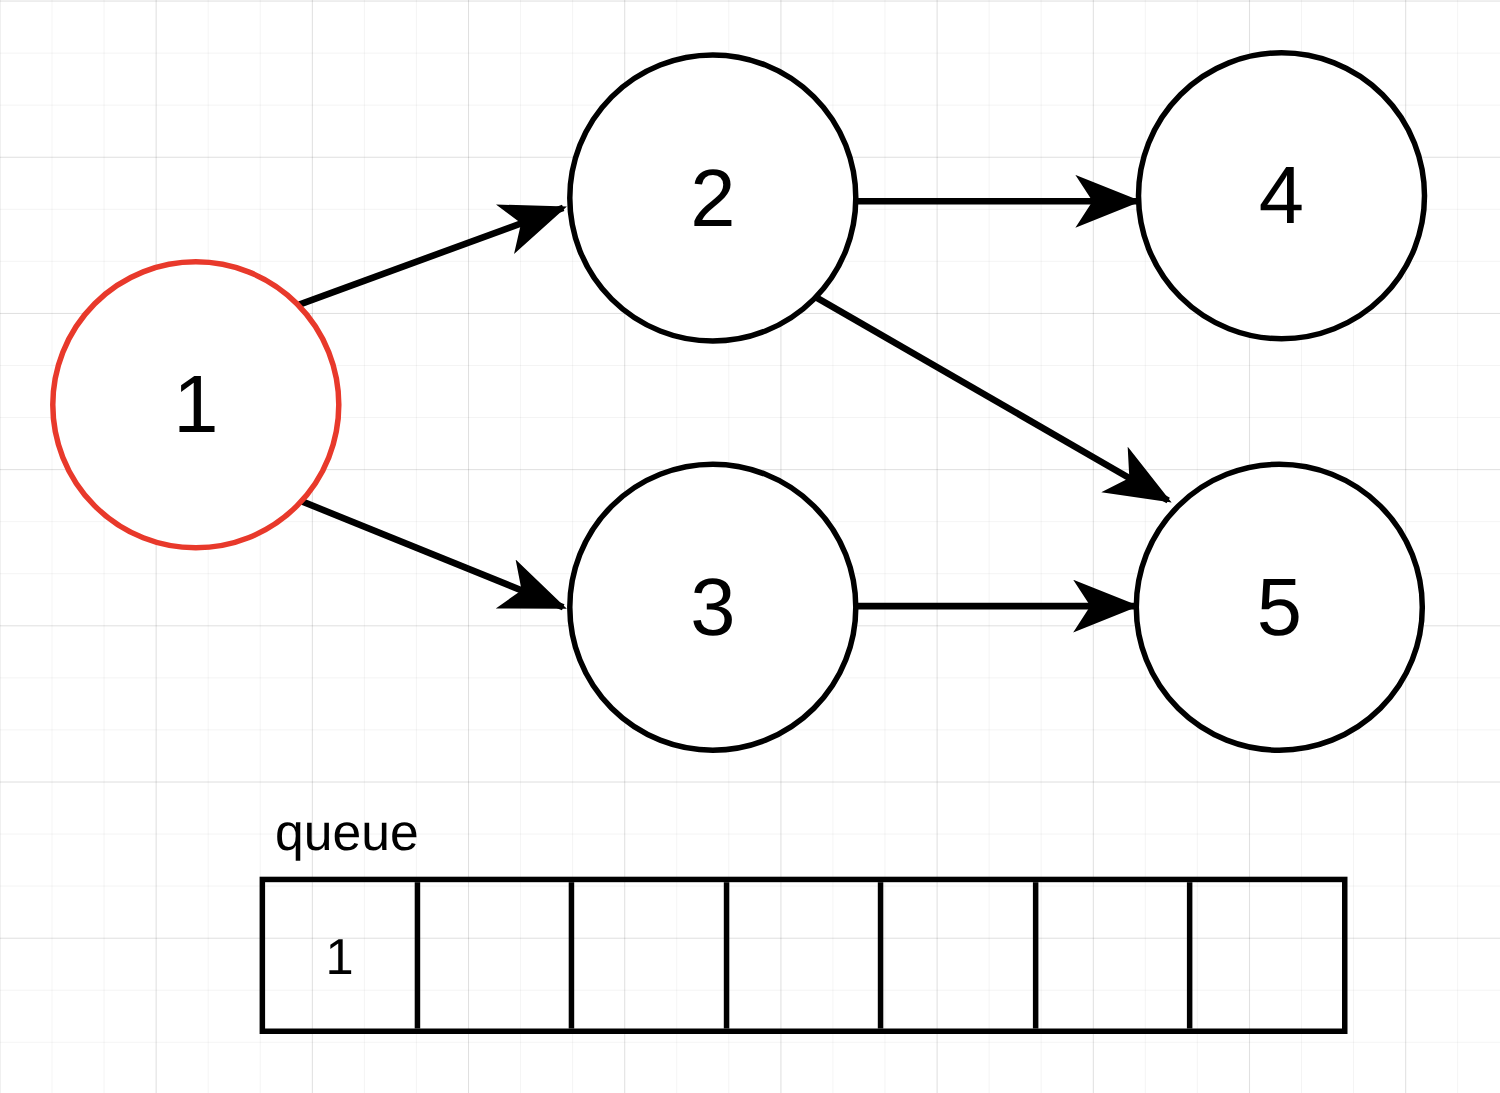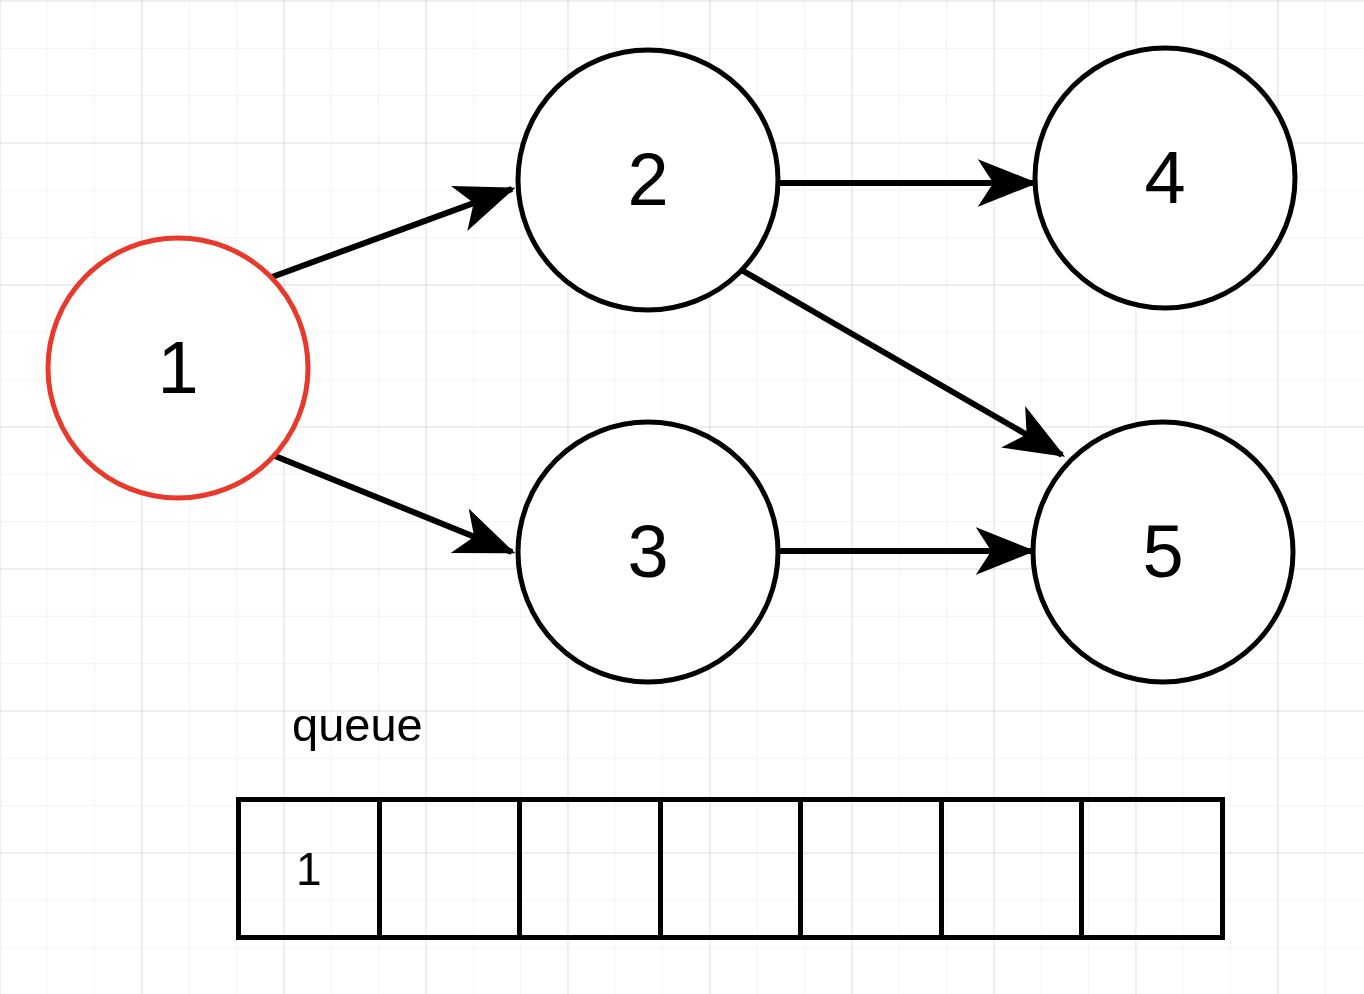--- a/index.html
+++ b/index.html
@@ -40,26 +40,25 @@
     font-size: 74px;
     line-height: 1;
     color: #000000;
     text-align: center;
     user-select: none;
     pointer-events: none;
   }
   .queue-title {
     position: absolute;
     left: 250px;
-    top: 701px;
+    top: 733px;
     font-size: 47px;
     line-height: 1;
     color: #000000;
     white-space: nowrap;
-    margin-left: 42px;
   }
   #queue-table {
     position: absolute;
     left: 236px;
     top: 797px;
     width: 989px;
     height: 143px;
     display: flex;
     border: 5px solid #000000;
     background: transparent;

